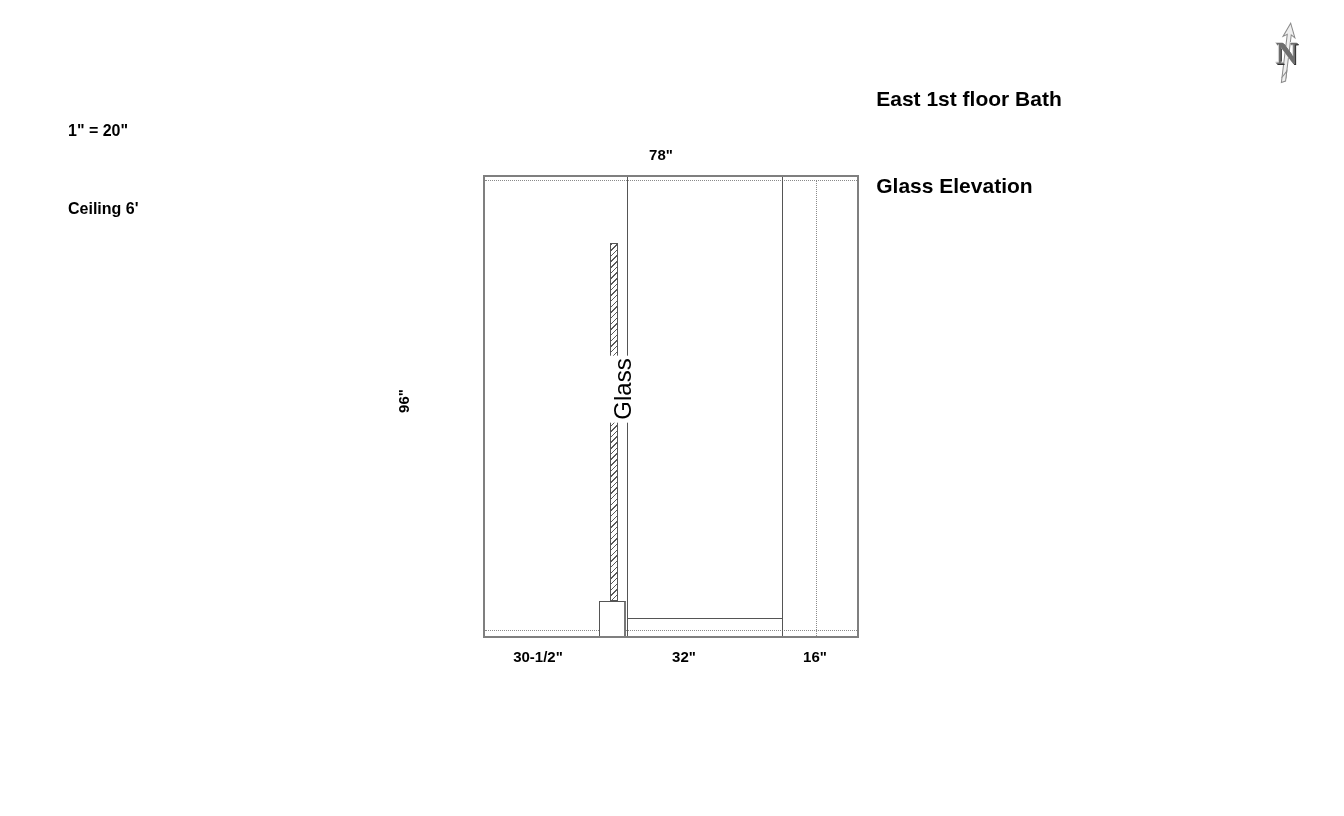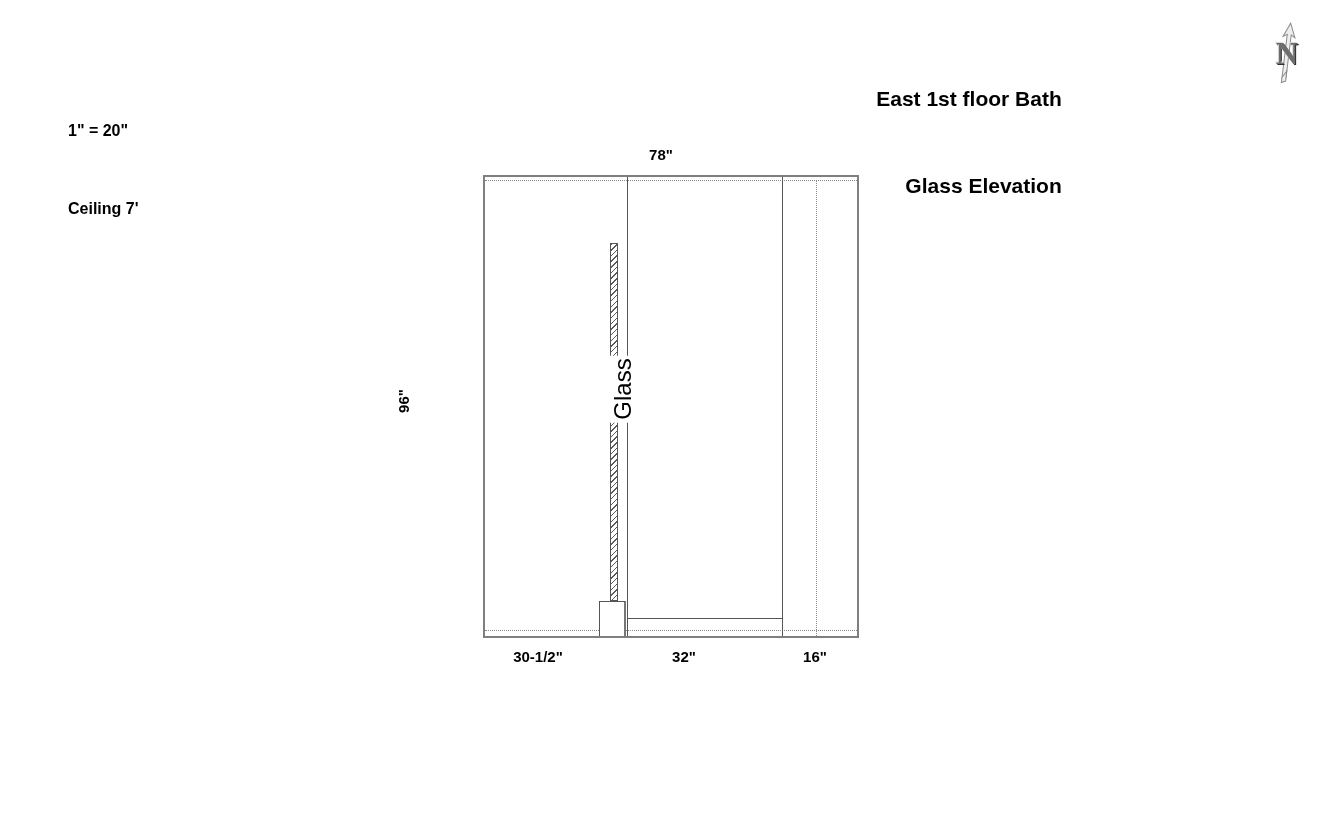--- a/index.html
+++ b/index.html
@@ -3,21 +3,21 @@
 <meta charset="utf-8">
 <style>
   html,body{margin:0;padding:0;background:#ffffff;}
   body{width:1344px;height:816px;overflow:hidden;position:relative;
        font-family:"Liberation Sans","DejaVu Sans",sans-serif;color:#000;}
   .canvas{position:absolute;inset:0;}
 
   
   .scale-block{position:absolute;left:68px;top:66px;font-size:16px;font-weight:bold;line-height:26px;white-space:pre;}
   .title-block{position:absolute;left:969px;top:26px;transform:translateX(-50%);
-               font-size:21px;font-weight:bold;line-height:29px;text-align:right;white-space:pre;}
+               font-size:21px;font-weight:bold;line-height:29px;text-align:left;white-space:pre;}
 
   
   .north{position:absolute;left:1264px;top:22px;width:46px;height:62px;}
   .north svg{position:absolute;left:0;top:0;}
   .north .n-letter{position:absolute;left:50%;top:52%;transform:translate(-50%,-50%);
         font-family:"Liberation Serif","DejaVu Serif",serif;font-weight:bold;font-size:31px;
         color:#6e6e6e;text-shadow:-1px -1px 0 #d8d8d8,1px 1px 0 #2f2f2f;}
 
   
   .drawing{position:absolute;left:483px;top:175px;width:376px;height:463px;box-sizing:border-box;}
@@ -51,21 +51,21 @@
   .dim-mid{left:684px;}
   .dim-right{left:815px;}
 </style>
 </head>
 <body>
 
 <div class="canvas">
 
   <div class="scale-block">
     <div>1" = 20"</div>
-    <div>Ceiling 7'</div>
+    <div>Ceiling 6'</div>
   </div>
 
   <div class="title-block">
     <div>East 1st floor Bath</div>
     <div>Glass Elevation</div>
   </div>
 
   <div class="north">
     <svg width="46" height="62" viewBox="0 0 46 62">
       <g transform="rotate(7 23 31)" stroke="#8a8a8a" stroke-width="1" fill="#efefef">

